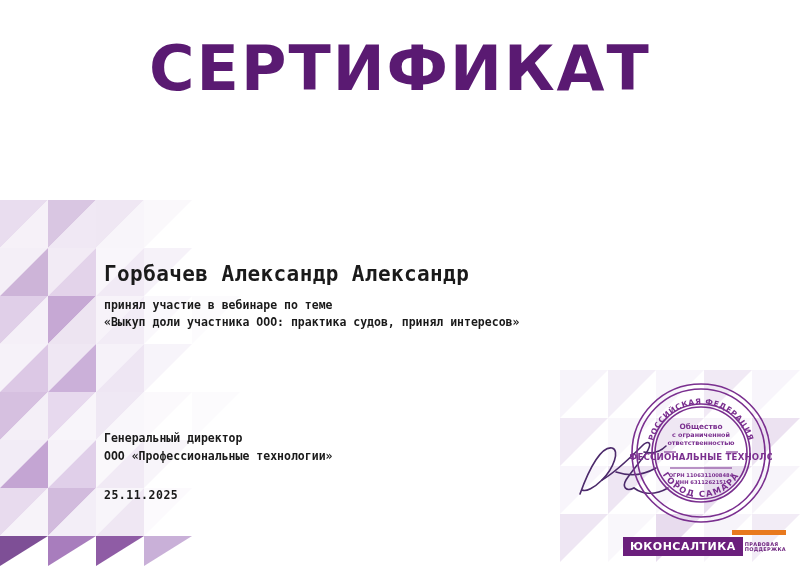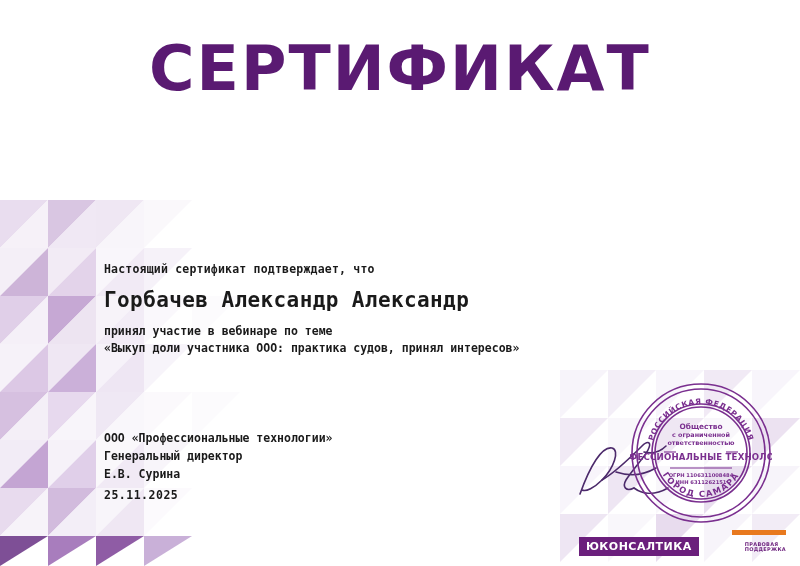--- a/index.html
+++ b/index.html
@@ -130,21 +130,20 @@
     height: 80px;
   }
 
   
   .logo {
     position: absolute;
     right: 14px;
     bottom: 10px;
     display: flex;
     align-items: flex-end;
-    gap: 44px;
   }
   .logo-badge {
     background: #6b1f7c;
     color: #ffffff;
     font-family: "DejaVu Sans", sans-serif;
     font-weight: bold;
     font-size: 11px;
     letter-spacing: 0.5px;
     padding: 4px 7px 4px 7px;
     line-height: 1;
@@ -269,30 +268,28 @@
       <polygon points="48,184 96,184 48,232" fill="#f9f7fb"></polygon>
       <polygon points="96,184 144,184 96,232" fill="#e8dcee"></polygon>
       <polygon points="144,184 192,184 144,232" fill="#f7f4fa"></polygon>
       <polygon points="192,184 240,184 192,232" fill="#f2ecf6"></polygon>
     </g>
   </svg>
 
   <div class="title">СЕРТИФИКАТ</div>
 
   <div class="body-block">
-    <div class="line-intro">Настоящий сертификат подтверждает, что</div>
     <div class="recipient">Горбачев Александр Александр</div>
     <div class="line-topic-label">принял участие в вебинаре по теме</div>
     <div class="line-topic">«Выкуп доли участника ООО: практика судов, принял интересов»</div>
   </div>
 
   <div class="signer-block">
+    <div class="signer-line">Генеральный директор</div>
     <div class="signer-line">ООО «Профессиональные технологии»</div>
-    <div class="signer-line">Генеральный директор</div>
-    <div class="signer-line">Е.В. Сурина</div>
   </div>
   <div class="issue-date">25.11.2025</div>
 
   <svg class="signature" viewBox="0 0 110 80" aria-hidden="true">
     <g fill="none" stroke="#4c2a6b" stroke-width="1.6" stroke-linecap="round">
       <path d="M8,62 C18,34 30,14 40,16 C48,18 42,36 30,48 C22,56 14,60 10,58"></path>
       <path d="M30,48 C44,40 58,26 70,14 C76,8 80,10 76,18 C72,26 60,38 54,48 C50,55 54,60 62,56"></path>
       <path d="M44,40 C56,44 70,44 84,36"></path>
       <path d="M62,56 C70,62 82,64 96,56"></path>
       <path d="M72,20 C80,22 88,20 94,14"></path>

